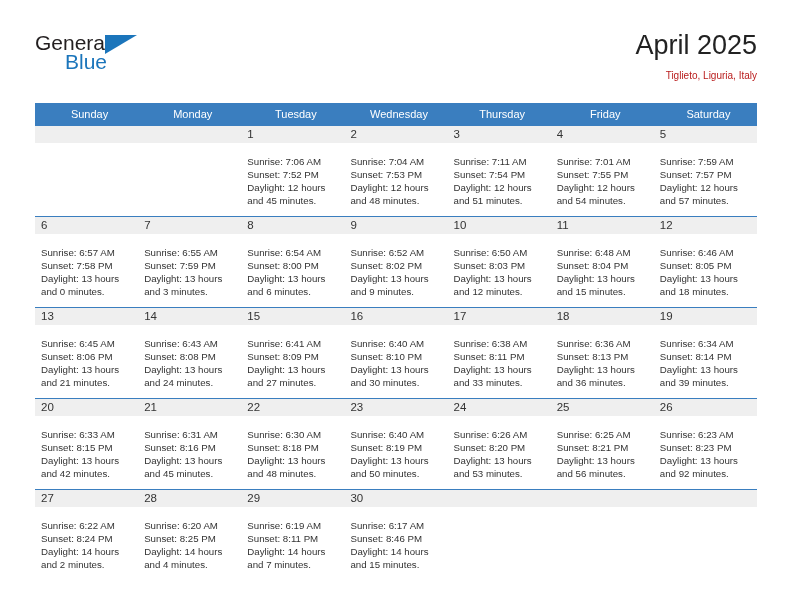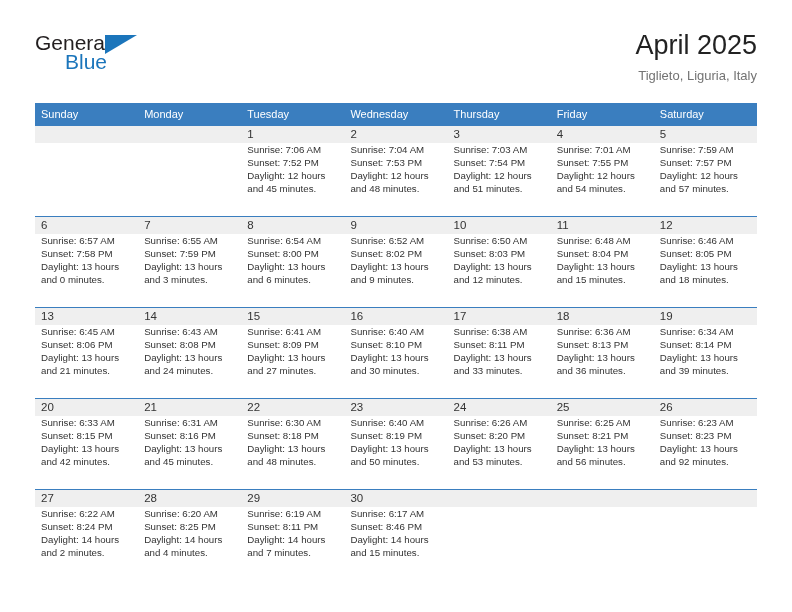--- a/index.html
+++ b/index.html
@@ -69,42 +69,42 @@
     text-align: right;
     margin-left: 23px;
   }
   .cal-title {
     font-size: 27px;
     color: #222222;
     line-height: 34px;
     white-space: nowrap;
   }
   .cal-subtitle {
-    font-size: 13px;
-    color: #737373;
+    font-size: 10px;
+    color: #b91c1c;
     line-height: 22px;
     margin-top: 3px;
     white-space: nowrap;
   }
 
   
   .calendar {
     position: absolute;
     left: 35px;
     top: 103px;
     width: 722px;
     border-collapse: collapse;
     table-layout: fixed;
   }
   .calendar th {
     background: #3a7ebf;
     color: #ffffff;
     font-size: 11px;
     font-weight: normal;
-    text-align: left;
+    text-align: center;
     padding: 5px 0 6px 6px;
     height: 12px;
     line-height: 12px;
   }
   .calendar col {
     width: 103.14px;
   }
 
   .week-row > td {
     vertical-align: top;
@@ -125,21 +125,21 @@
     line-height: 17px;
     font-size: 11.5px;
     color: #333333;
     padding-left: 6px;
     box-sizing: border-box;
   }
   .daynum.empty {
     color: transparent;
   }
   .details {
-    padding: 0 5px 0 6px;
+    padding: 12px 5px 0 6px;
     font-size: 9.7px;
     line-height: 13.1px;
     color: #333333;
   }
   .details div {
     white-space: nowrap;
   }
 </style>
 </head>
 <body>
@@ -214,21 +214,21 @@
                 <div>Sunset: 7:53 PM</div>
                 <div>Daylight: 12 hours</div>
                 <div>and 48 minutes.</div>
               </div>
             </div>
           </td>
           <td>
             <div class="cell-inner">
               <div class="daynum">3</div>
               <div class="details">
-                <div>Sunrise: 7:03 AM</div>
+                <div>Sunrise: 7:11 AM</div>
                 <div>Sunset: 7:54 PM</div>
                 <div>Daylight: 12 hours</div>
                 <div>and 51 minutes.</div>
               </div>
             </div>
           </td>
           <td>
             <div class="cell-inner">
               <div class="daynum">4</div>
               <div class="details">

